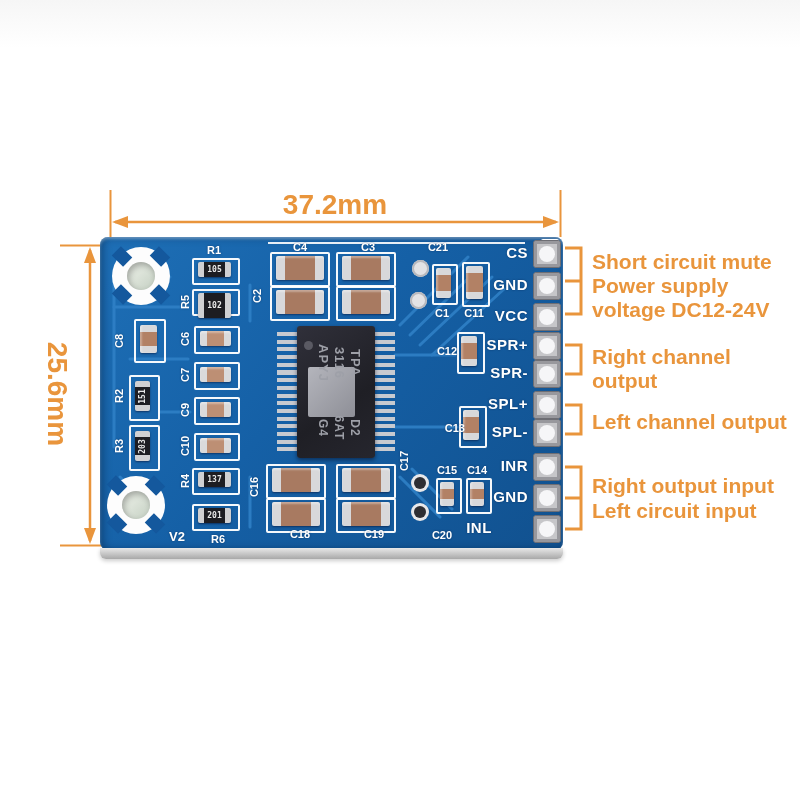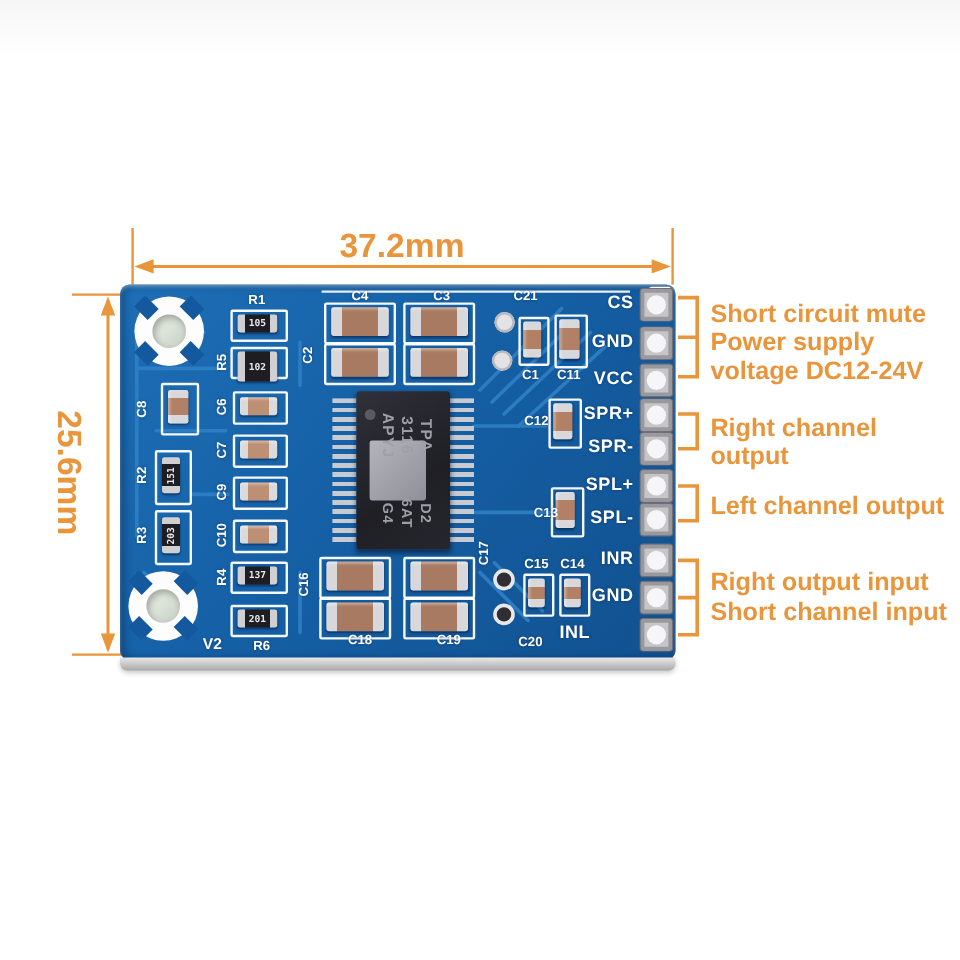--- a/index.html
+++ b/index.html
@@ -290,16 +290,16 @@
 
   <div class="callout" style="top:250px;">
     <div>Short circuit mute</div>
     <div>Power supply</div>
     <div>voltage DC12-24V</div>
   </div>
   <div class="callout" style="top:345px;">Right channel output</div>
   <div class="callout" style="top:410px;">Left channel output</div>
   <div class="callout" style="top:473px;line-height:25px;">
     <div>Right output input</div>
-    <div>Short channel input</div>
+    <div>Left circuit input</div>
   </div>
 
 </div>
 
 </body></html>

